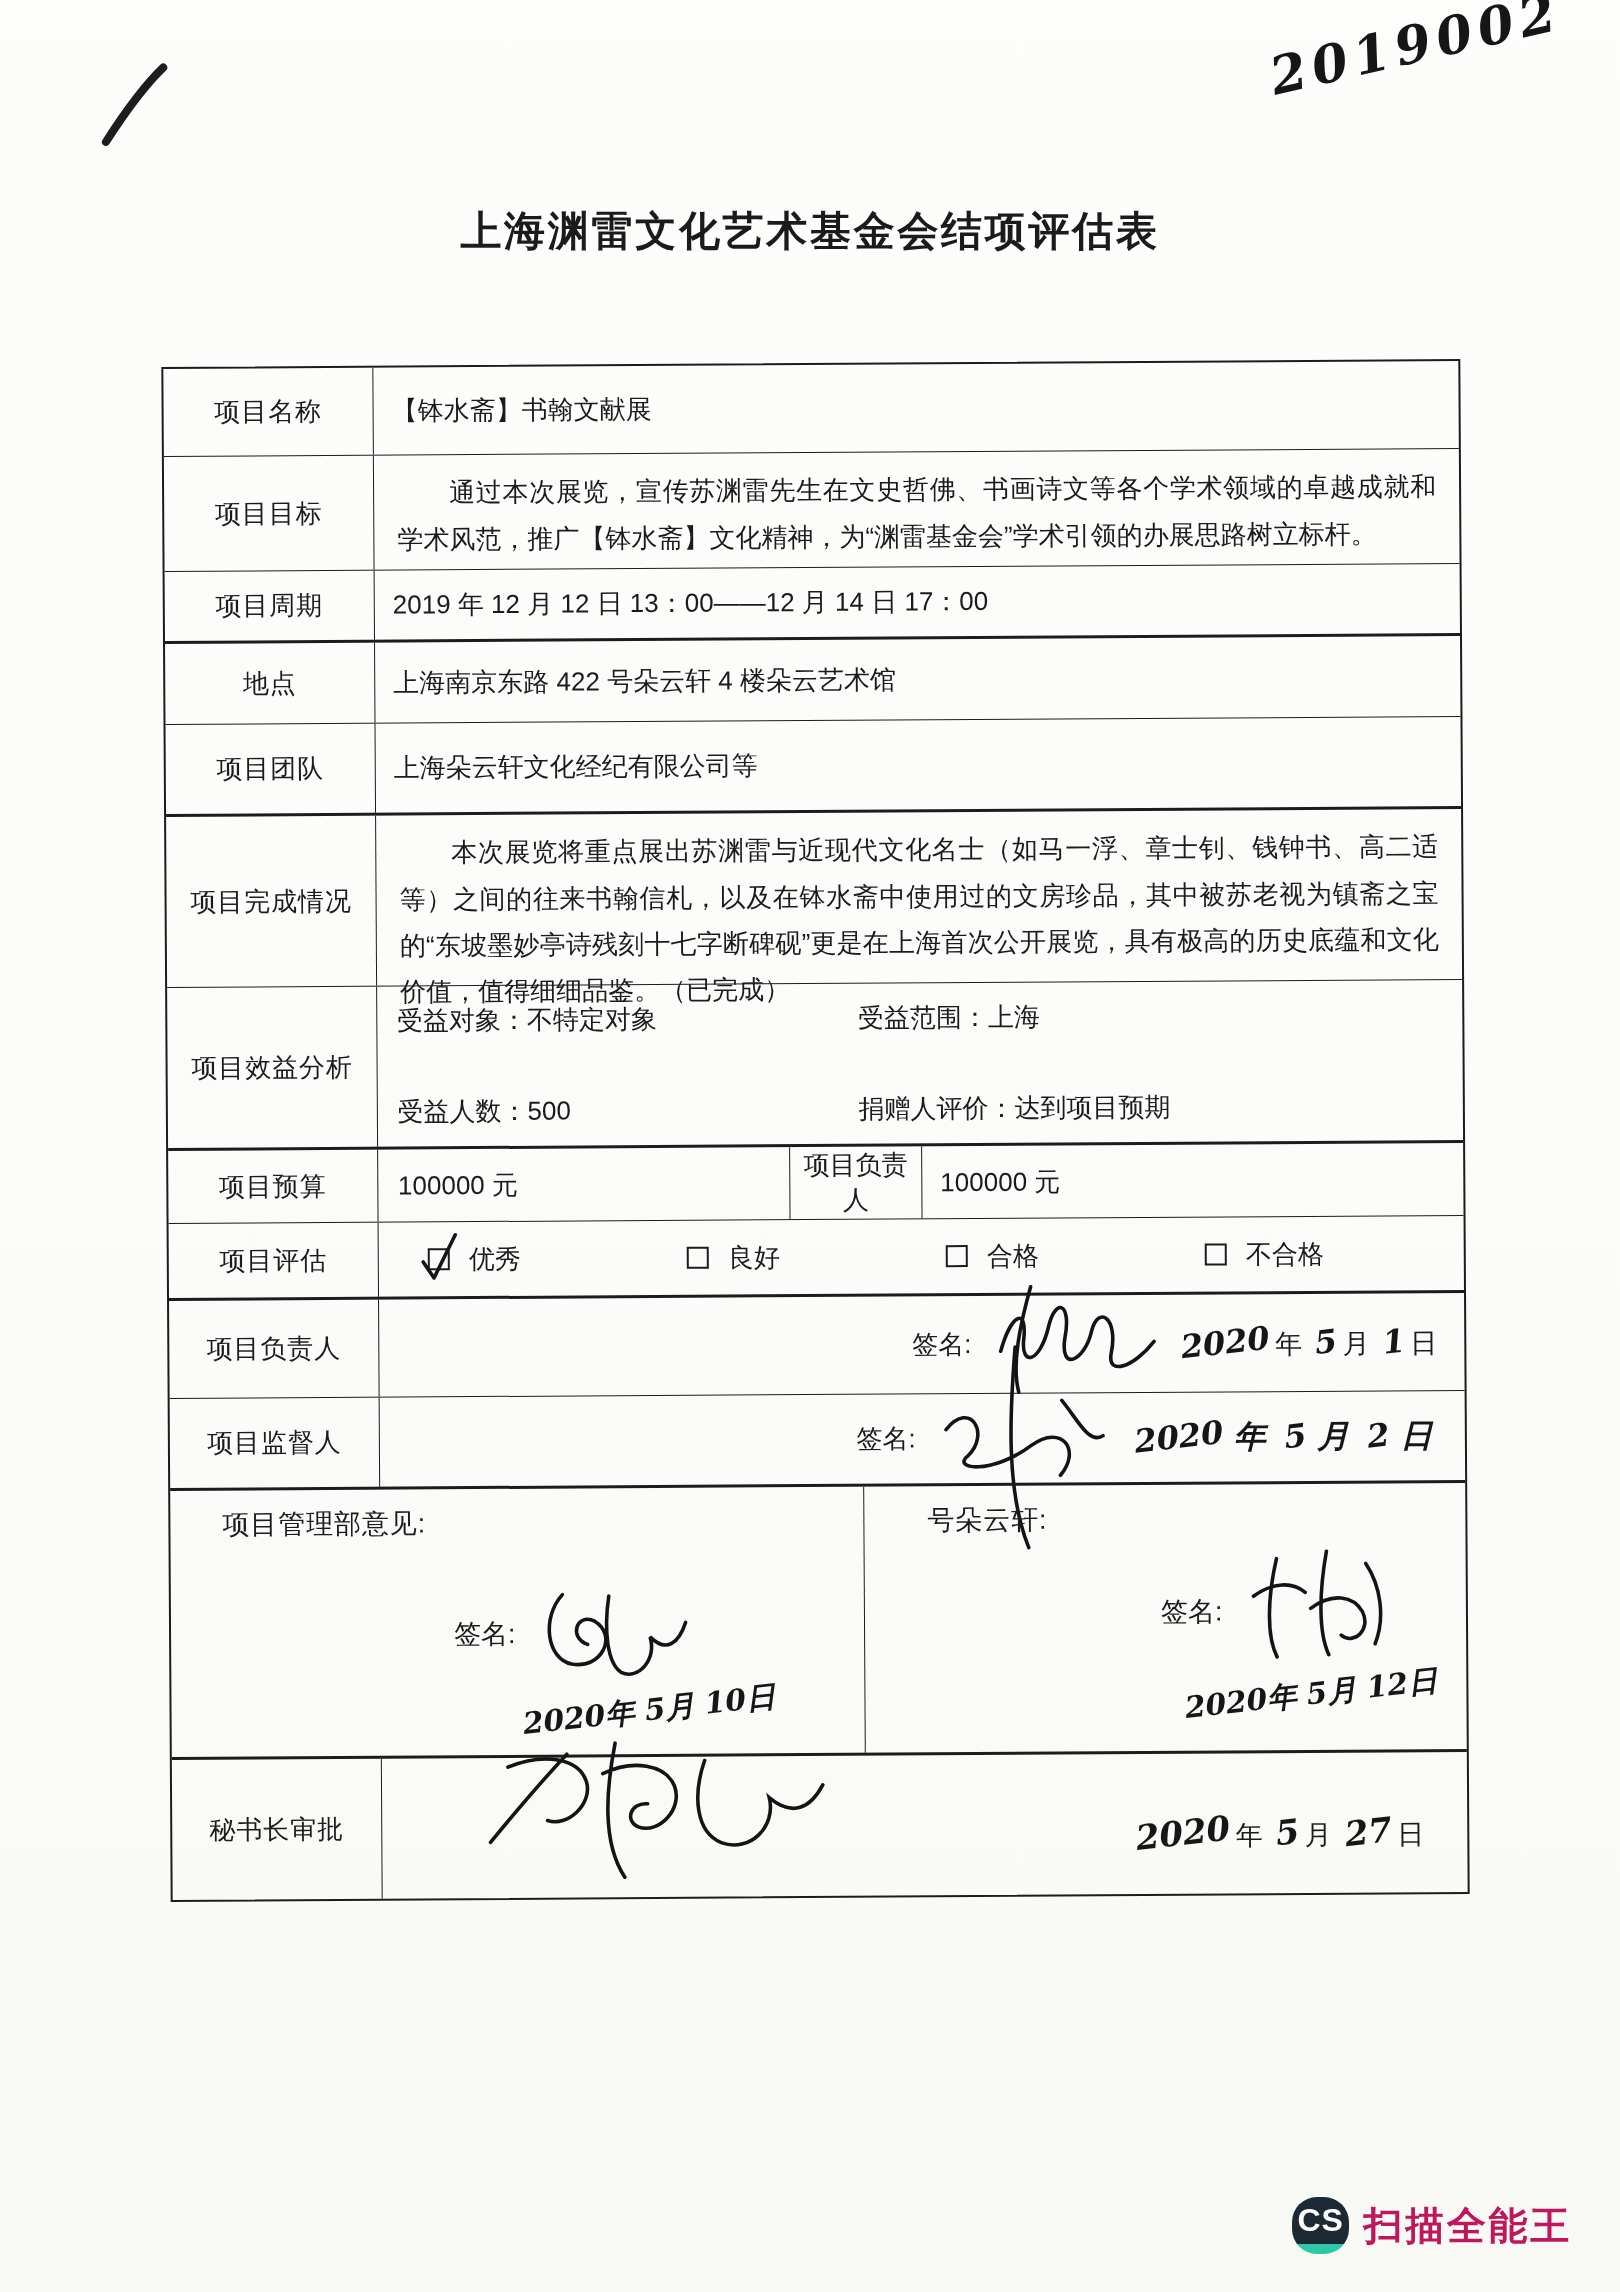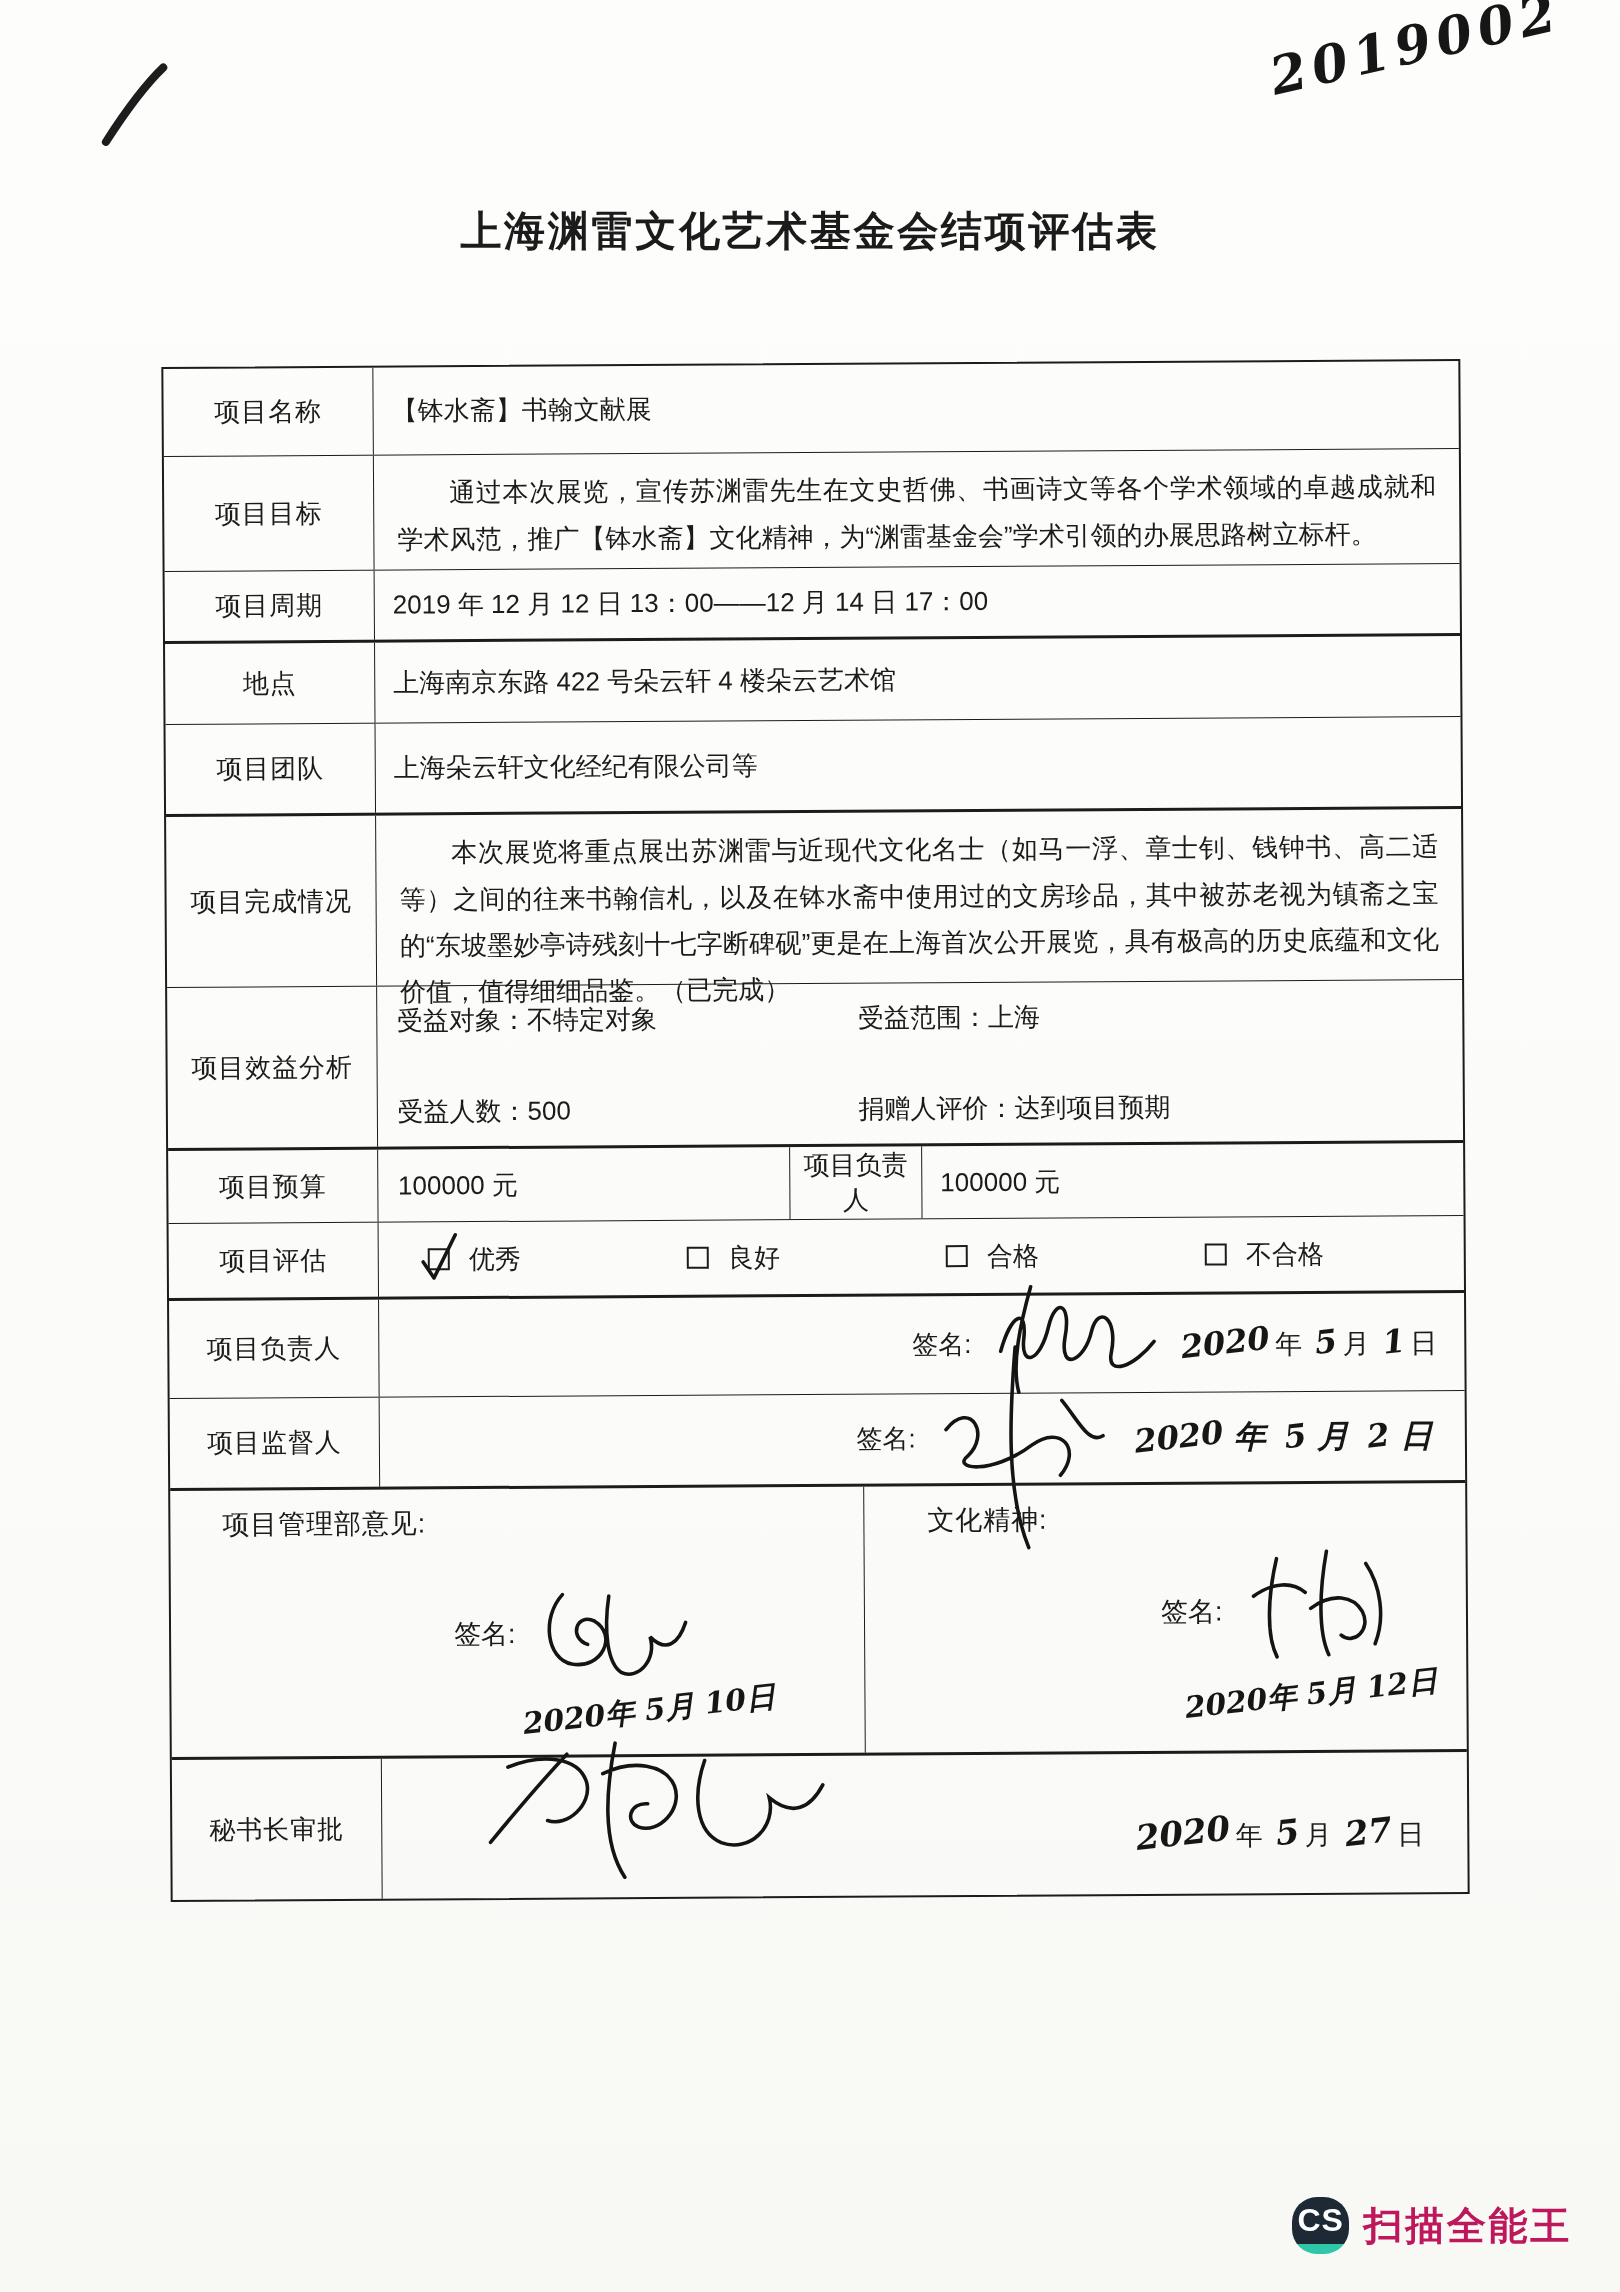--- a/index.html
+++ b/index.html
@@ -231,21 +231,21 @@
           <path d="M34,18 C10,44 16,90 44,96 C78,102 96,64 70,48 C50,38 40,66 62,74 M86,20 C80,60 84,96 100,106 C118,114 140,92 132,66 C150,84 164,74 172,50" stroke="#141414" stroke-width="4" fill="none" stroke-linecap="round"></path>
         </svg>
       </div>
       <div class="op-date hw rot-l" style="top:202px;left:351px;">
         <span>2020</span><span>年</span>
         <span>5</span><span>月</span>
         <span>10</span><span>日</span>
       </div>
     </div>
     <div class="op-right">
-      <div class="op-title right">文化精神:</div>
+      <div class="op-title right">号朵云轩:</div>
       <div class="op-sign" style="top:109px;left:296px;">
         <span>签名:</span>
         <svg width="152" height="116" style="vertical-align:middle;margin:-54px 0 -36px 10.7px;" viewBox="0 0 170 130">
           <path d="M40,14 C30,56 28,100 40,124 M14,56 C36,40 58,40 72,52 M96,6 C88,50 86,96 98,122 M78,70 C102,52 126,56 136,74 C146,94 126,112 112,100 M140,20 C156,44 162,80 150,110" stroke="#141414" stroke-width="4" fill="none" stroke-linecap="round"></path>
         </svg>
       </div>
       <div class="op-date hw rot-l" style="top:190px;left:319px;">
         <span>2020</span><span>年</span>
         <span>5</span><span>月</span>
         <span>12</span><span>日</span>

